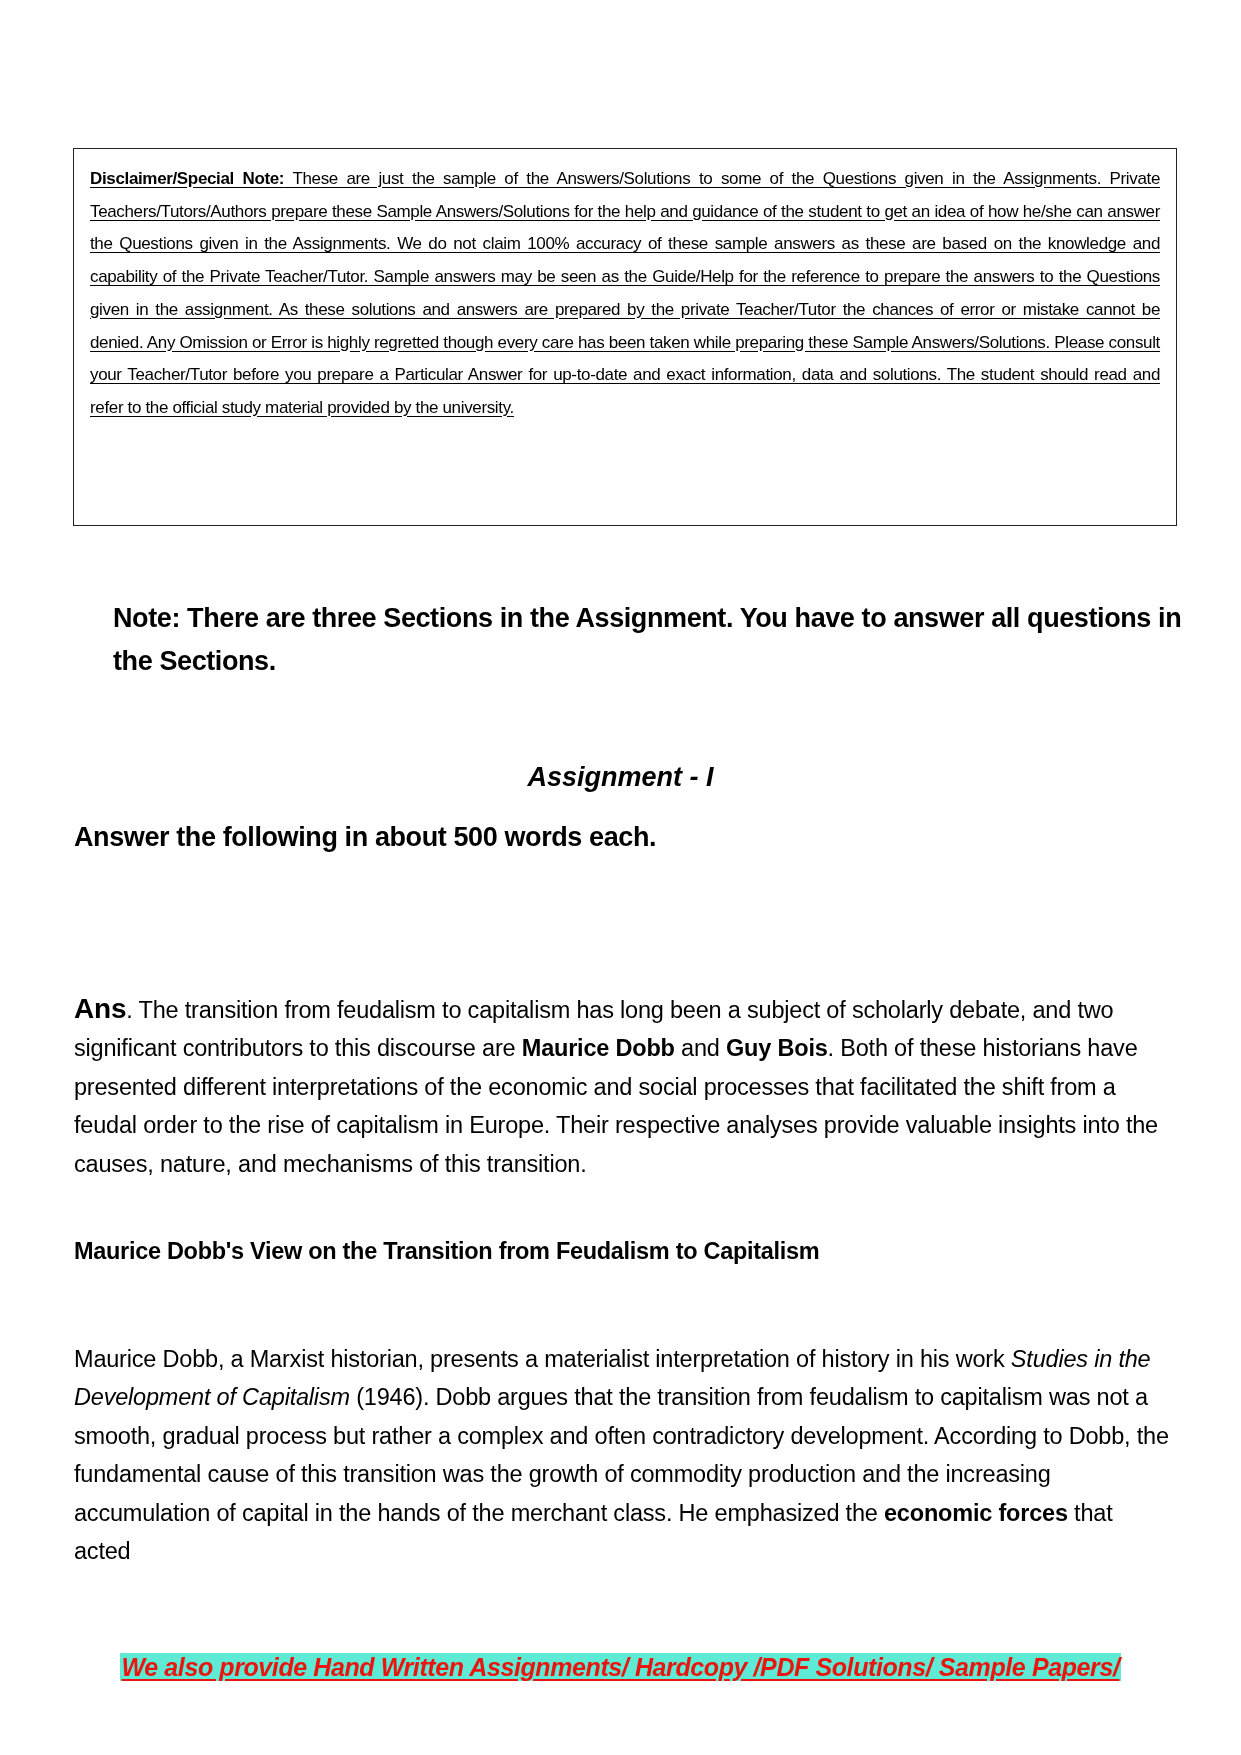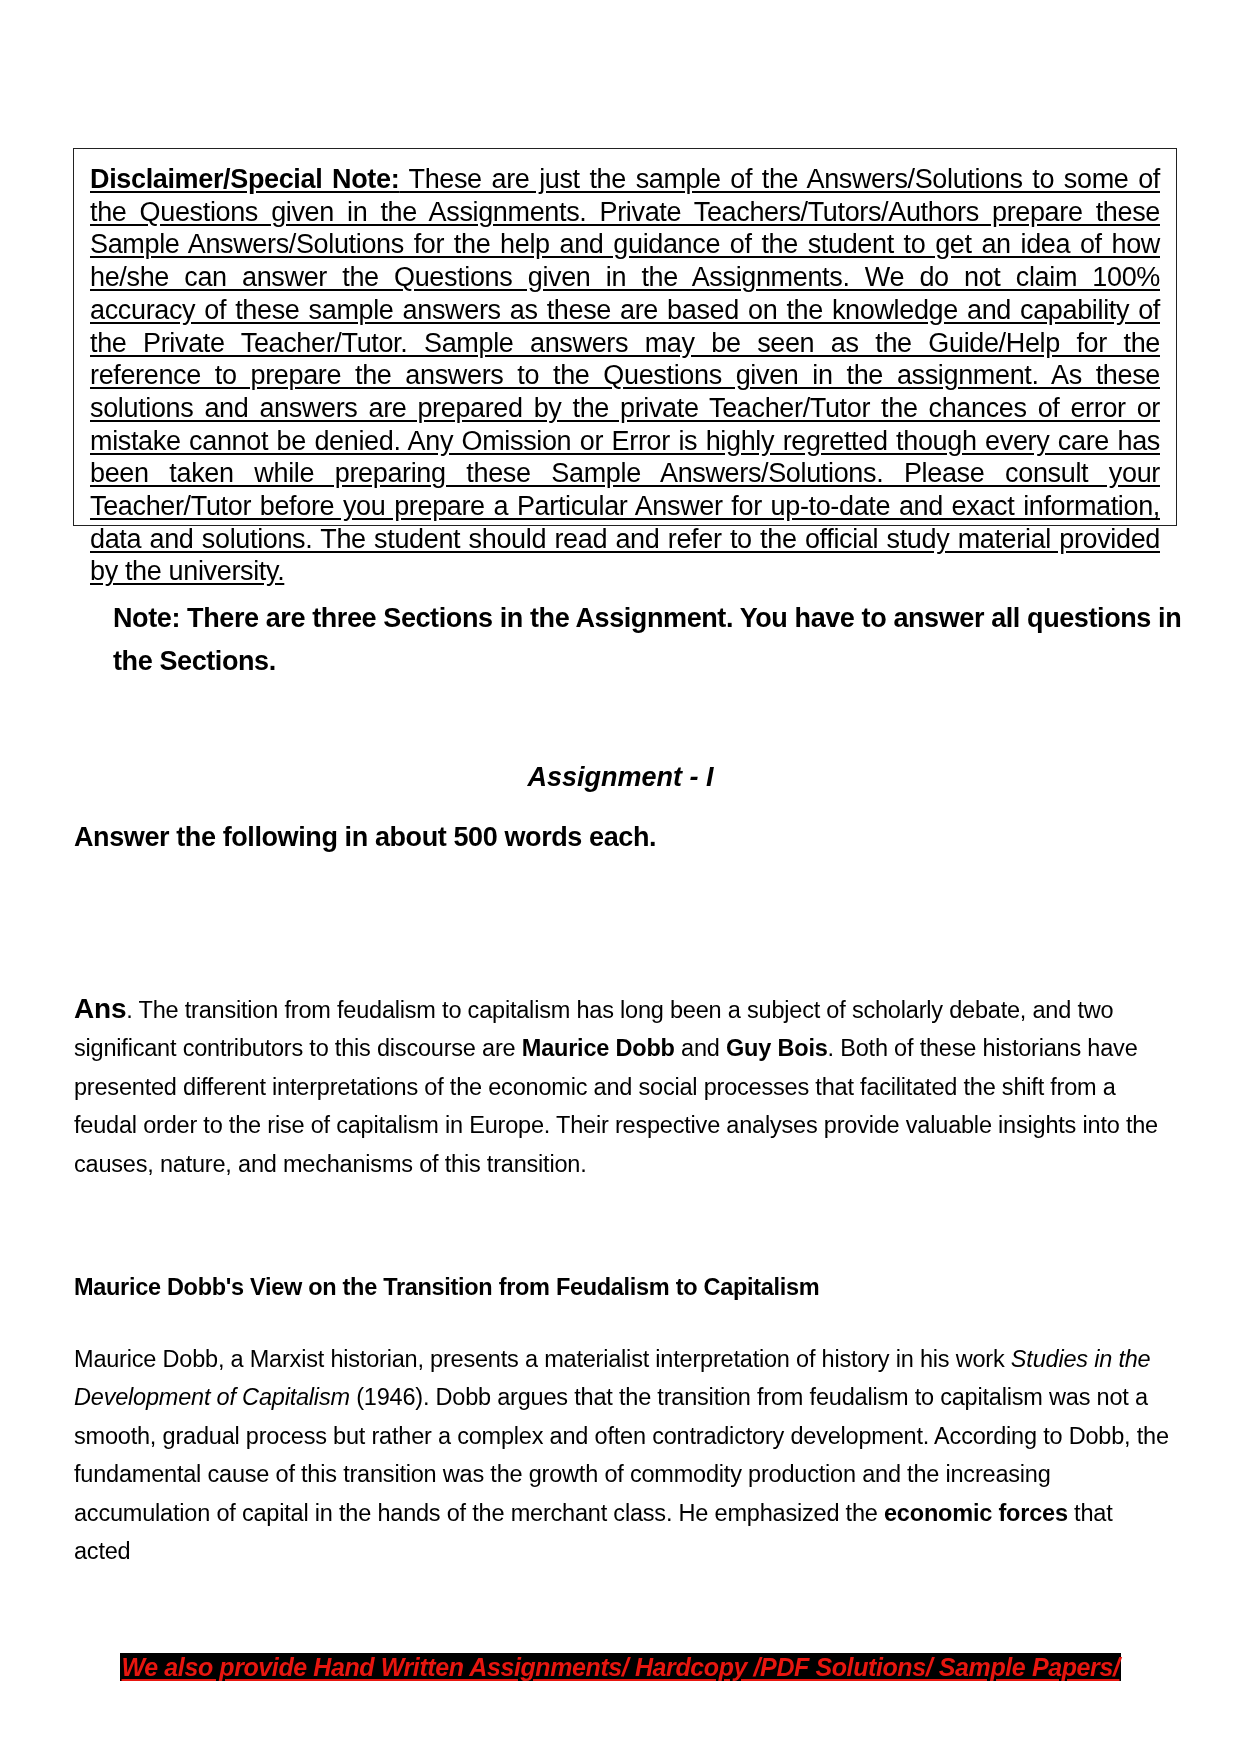--- a/index.html
+++ b/index.html
@@ -6,21 +6,21 @@
   body { width: 1241px; height: 1755px; position: relative; overflow: hidden;
          font-family: "Liberation Sans", sans-serif; color: #000; }
   .page { position: absolute; left: 0; top: 0; width: 1241px; height: 1755px; }
 
   .disclaimer {
     position: absolute; left: 73px; top: 148px; width: 1104px; height: 378px;
     border: 1.5px solid #222; box-sizing: border-box;
     padding: 14px 16px 0 16px;
   }
   .disclaimer p {
-    margin: 0; font-size: 27px; line-height: 32.7px; text-align: justify;
+    margin: 0; font-size: 17px; line-height: 32.7px; text-align: justify;
     text-decoration: underline; text-underline-offset: 3px;
     font-family: "Liberation Sans", sans-serif; letter-spacing: -0.35px;
   }
   .disclaimer b { font-weight: bold; }
 
   .note {
     position: absolute; left: 74px; top: 597px; width: 1080px;
     font-size: 27px; font-weight: bold; line-height: 43px; letter-spacing: -0.4px; margin-left: 39px;
   }
   .assign-title {
@@ -33,31 +33,31 @@
   .question {
     position: absolute; left: 74px; top: 882px; width: 1100px;
     font-size: 27px; font-weight: bold; line-height: 45px; letter-spacing: -0.4px;
   }
   .para {
     position: absolute; left: 74px; width: 1100px; font-size: 23.5px; line-height: 38.4px; letter-spacing: -0.2px;
   }
   .p1 { top: 990px; }
   .p1 .ans { font-size: 28px; font-weight: bold; }
   .subhead {
-    position: absolute; left: 74px; top: 1238px; font-size: 23.5px; font-weight: bold; letter-spacing: -0.3px; margin-top: 36px;
+    position: absolute; left: 74px; top: 1238px; font-size: 23.5px; font-weight: bold; letter-spacing: -0.3px;
   }
   .p2 { top: 1340px; }
 
   .footer {
     position: absolute; left: 0; top: 1650px; width: 1241px; text-align: center;
     font-size: 25px; font-weight: bold; font-style: italic; color: #e8160f; line-height: 34px;
     letter-spacing: -0.4px;
   }
   .footer span {
-    background: #000000; text-decoration: underline; text-underline-offset: 3px;
+    background: #5eead4; text-decoration: underline; text-underline-offset: 3px;
     padding: 0 2px;
   }
 </style>
 </head>
 <body>
 
 <div class="page">
 
   <div class="disclaimer">
     <p><b>Disclaimer/Special Note:</b><span> These are just the sample of the Answers/Solutions to some of the Questions given in the Assignments. Private Teachers/Tutors/Authors prepare these Sample Answers/Solutions for the help and guidance of the student to get an idea of how he/she can answer the Questions given in the Assignments. We do not claim 100% accuracy of these sample answers as these are based on the knowledge and capability of the Private Teacher/Tutor. Sample answers may be seen as the Guide/Help for the reference to prepare the answers to the Questions given in the assignment. As these solutions and answers are prepared by the private Teacher/Tutor the chances of error or mistake cannot be denied. Any Omission or Error is highly regretted though every care has been taken while preparing these Sample Answers/Solutions. Please consult your Teacher/Tutor before you prepare a Particular Answer for up-to-date and exact information, data and solutions. The student should read and refer to the official study material provided by the university.</span></p>

